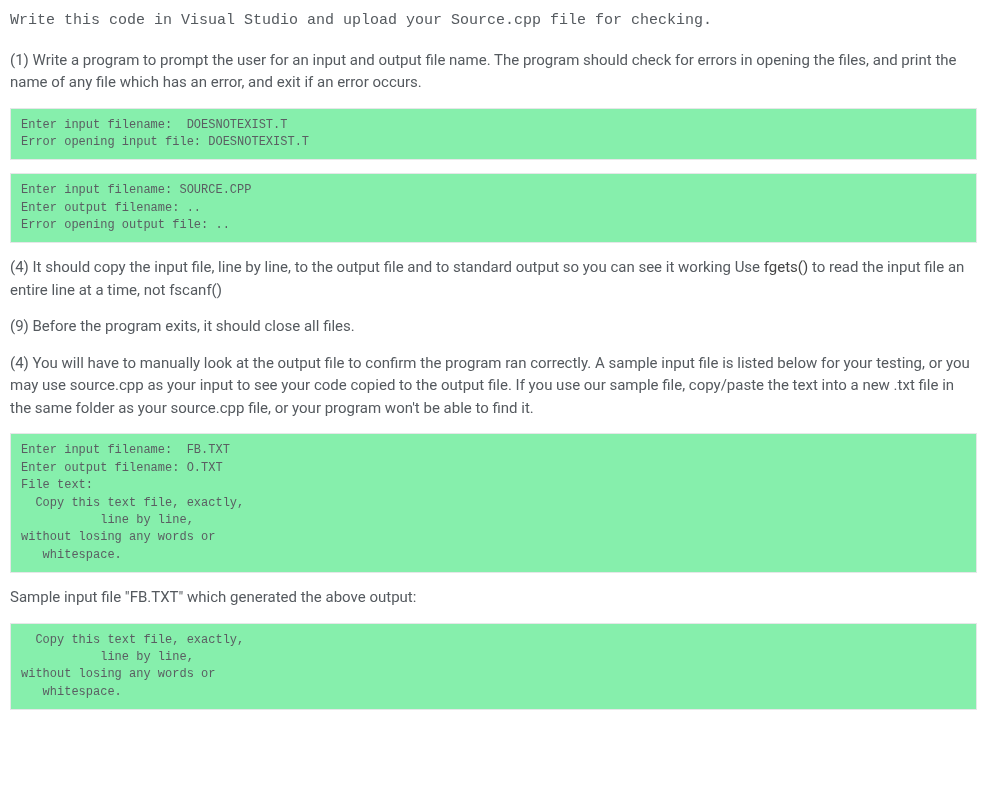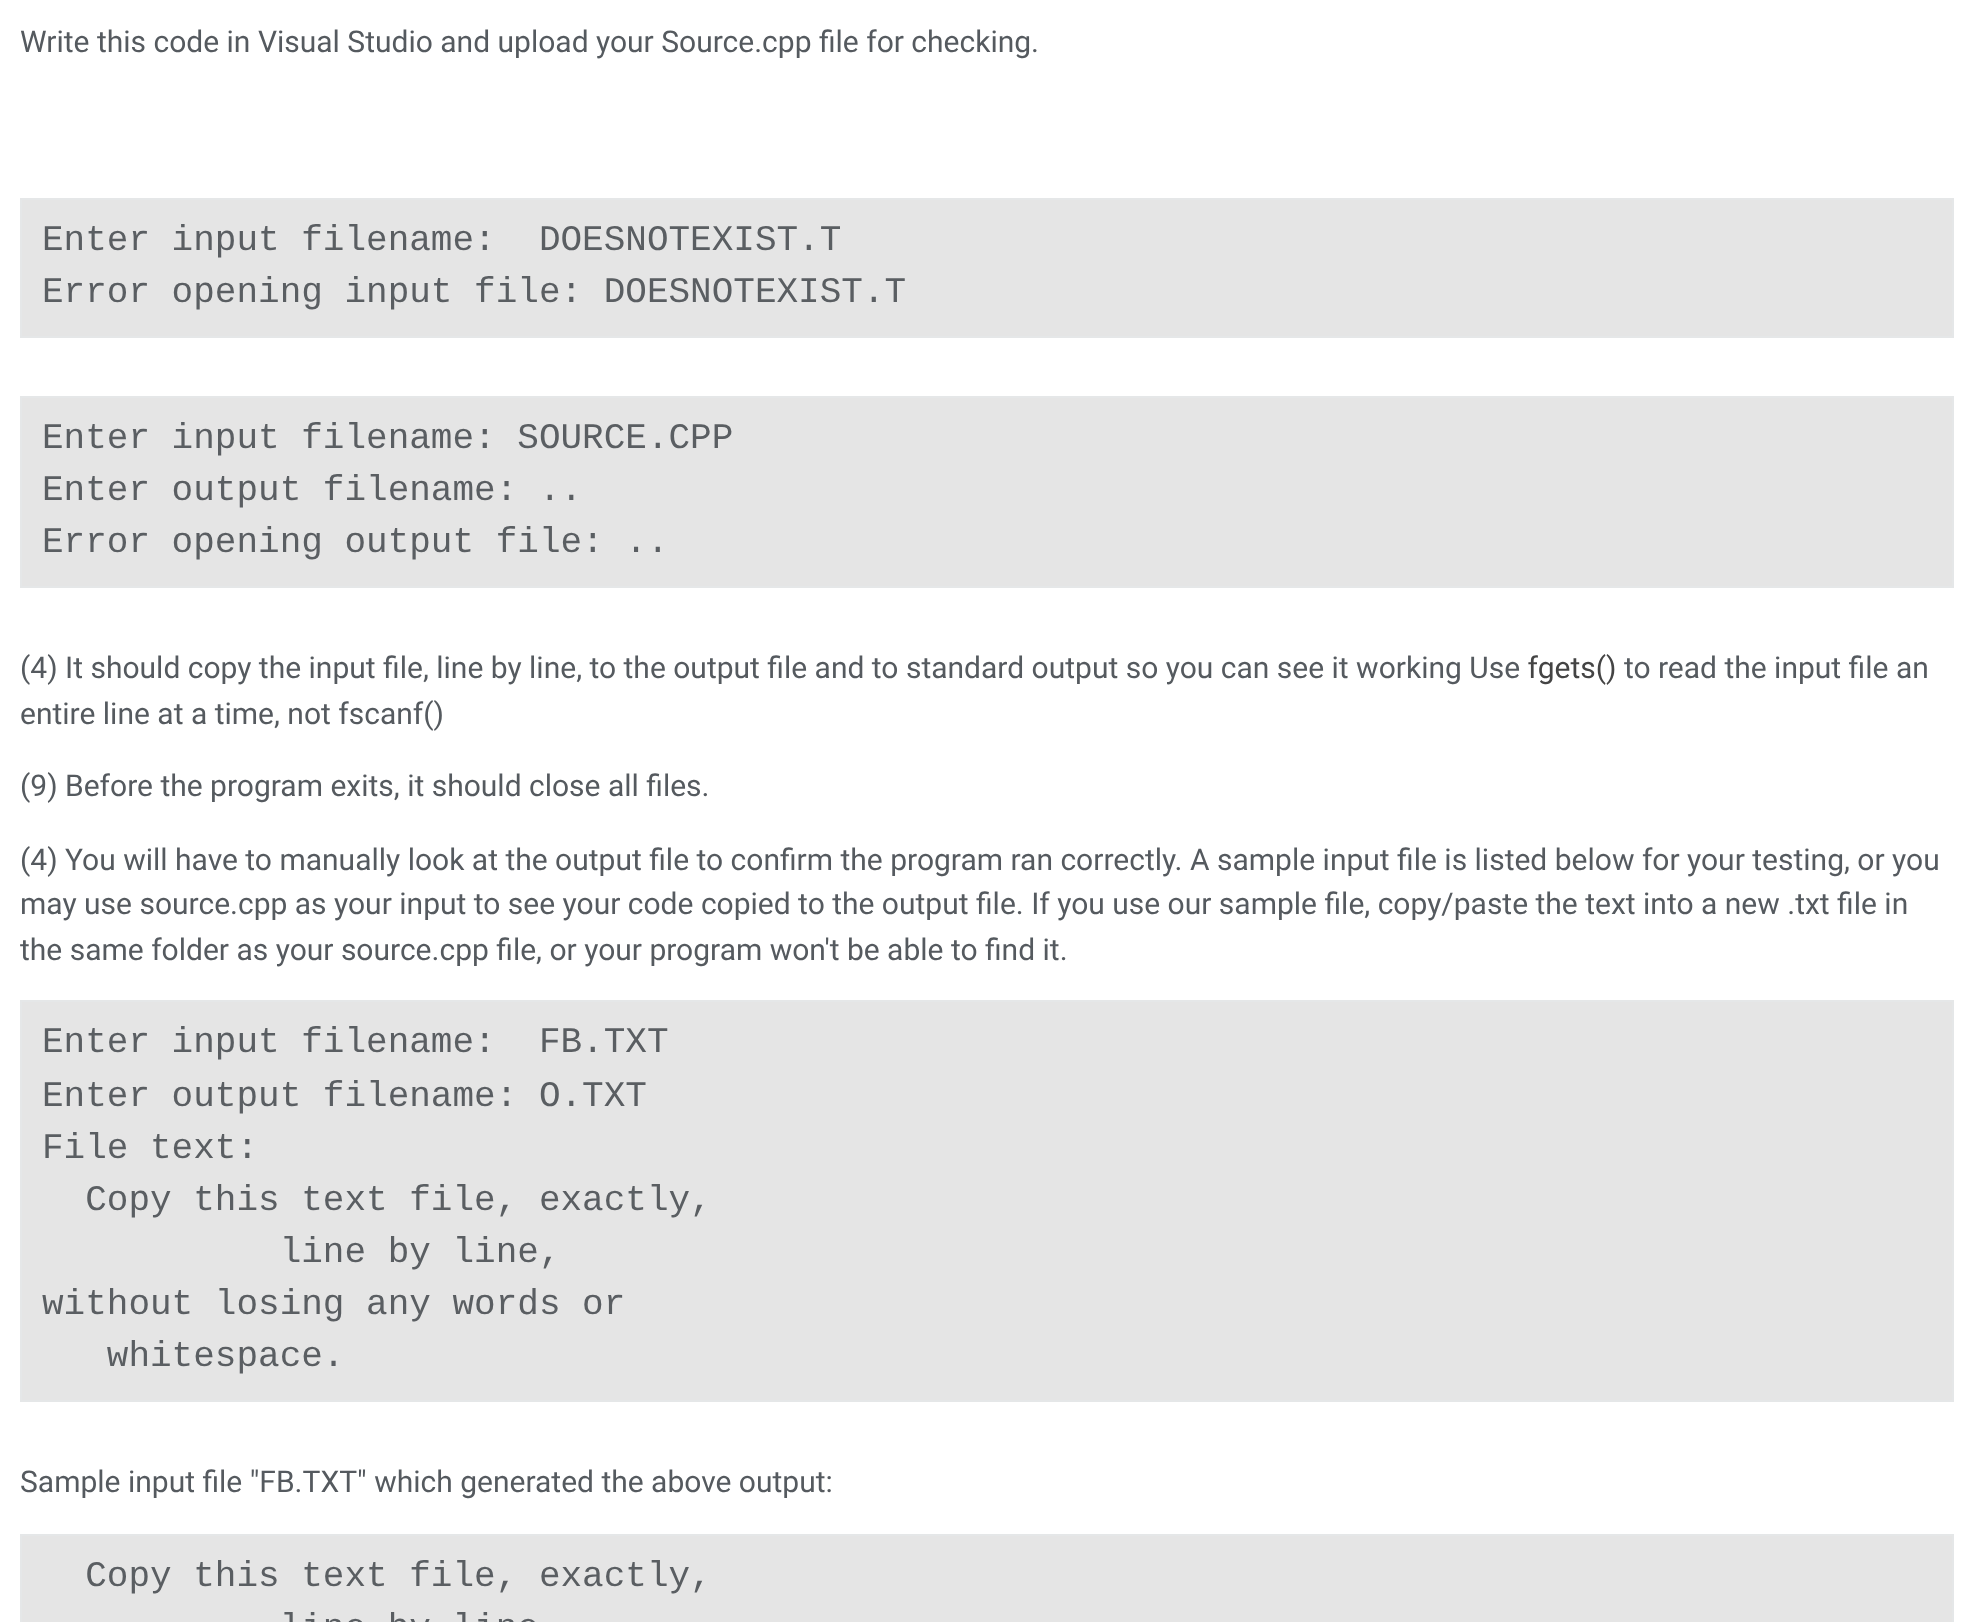--- a/index.html
+++ b/index.html
@@ -14,45 +14,46 @@
       line-height: 1.5;
       padding: 10px;
       background: #ffffff;
       width: 987px;
     }
     p {
       margin-bottom: 14px;
       color: #555a5f;
     }
     .intro {
-      margin-bottom: 30px;
+      margin-bottom: 16px;
+      font-family: Liberation Mono, monospace;
     }
     pre {
-      background-color: #e5e5e5;
+      background-color: #86efac;
       border: 1px solid #e5e7e8;
       padding: 8px 10px;
       font-family: "Courier New", Courier, monospace;
-      font-size: 18px;
+      font-size: 12px;
       color: #5a5e62;
-      margin-bottom: 29px;
+      margin-bottom: 13px;
       white-space: pre;
       line-height: 1.45;
     }
     .bold {
       font-weight: normal;
       color: #444;
     }
   </style>
 </head>
 <body>
 
 <p class="intro">Write this code in Visual Studio and upload your Source.cpp file for checking.</p>
 
 <p>
-  <br>
+  <span>(1) Write a program to prompt the user for an input and output file name. The program should check for errors in opening the files, and print the name of any file which has an error, and exit if an error occurs.</span><br>
 </p>
 
 <pre>Enter input filename:  DOESNOTEXIST.T
 Error opening input file: DOESNOTEXIST.T</pre>
 
 <pre>Enter input filename: SOURCE.CPP
 Enter output filename: ..
 Error opening output file: ..</pre>
 
 <p>

